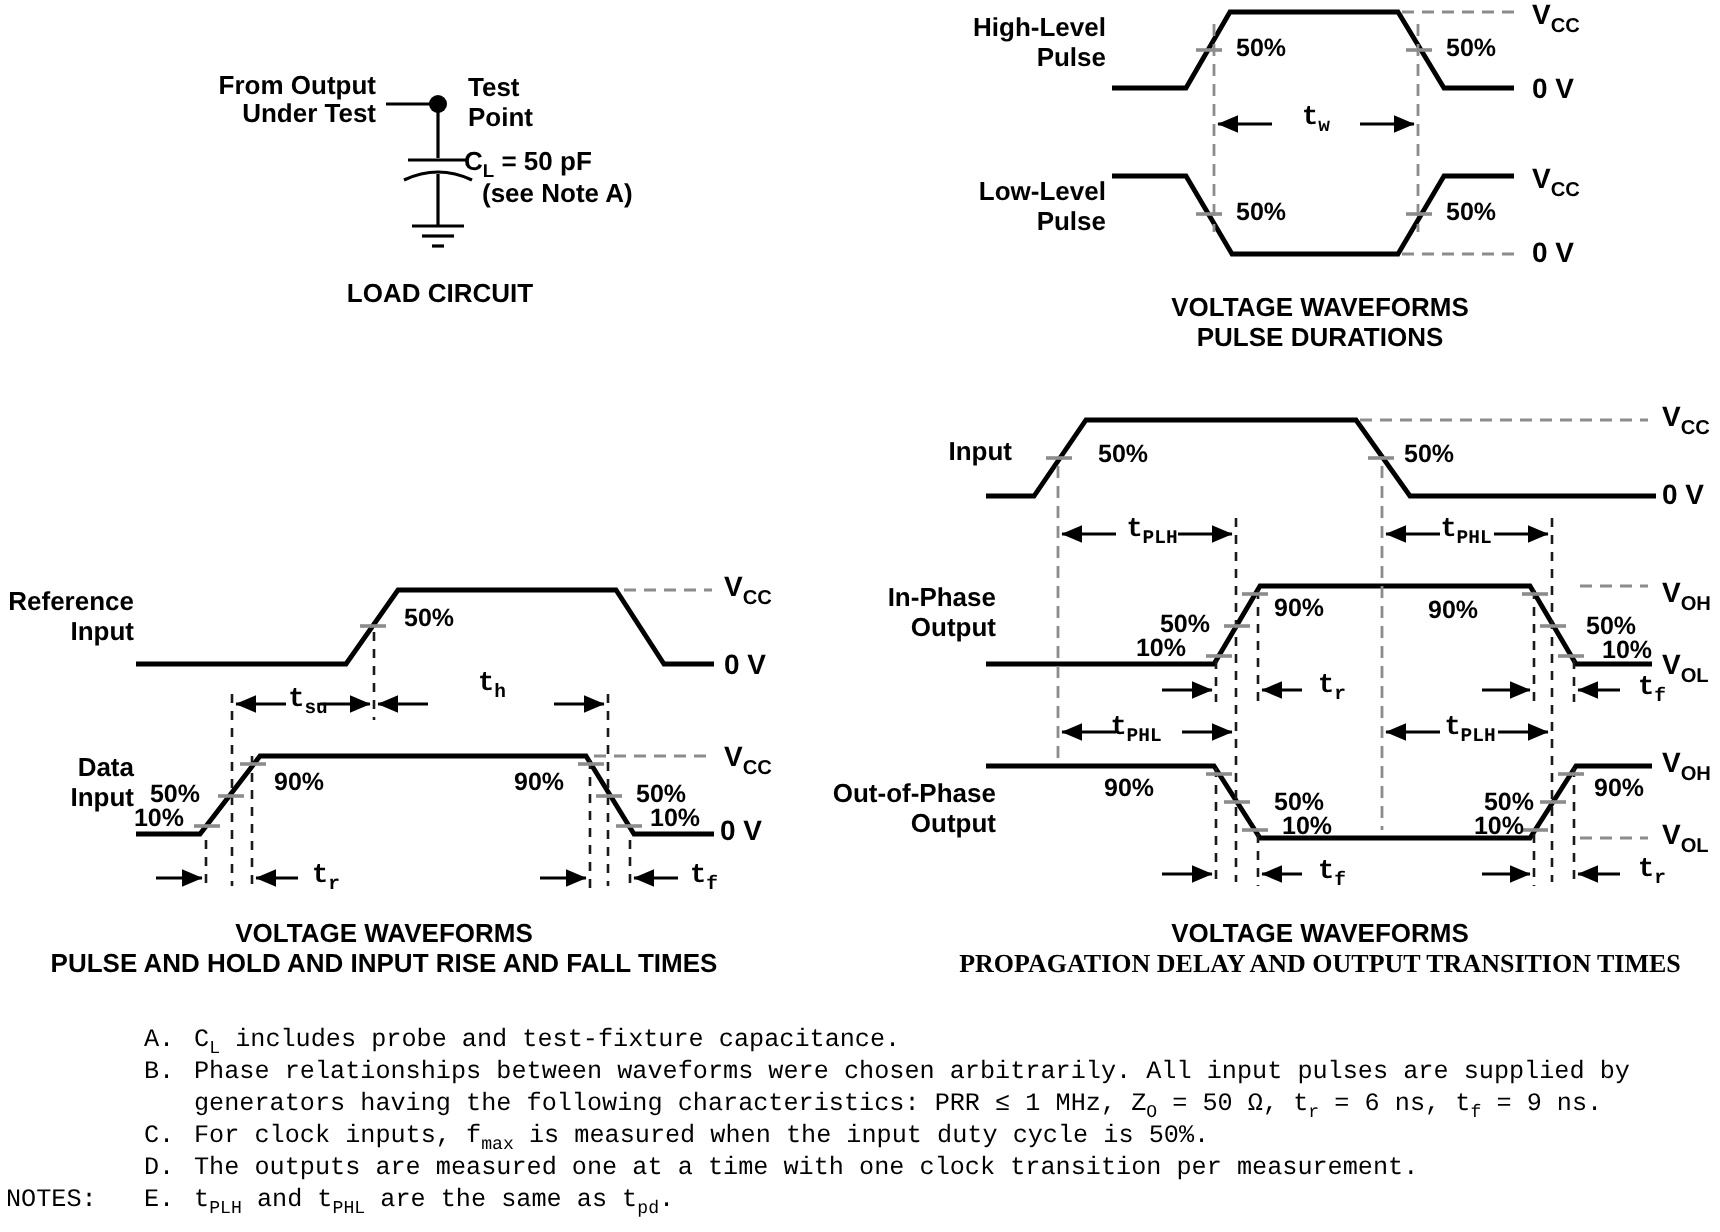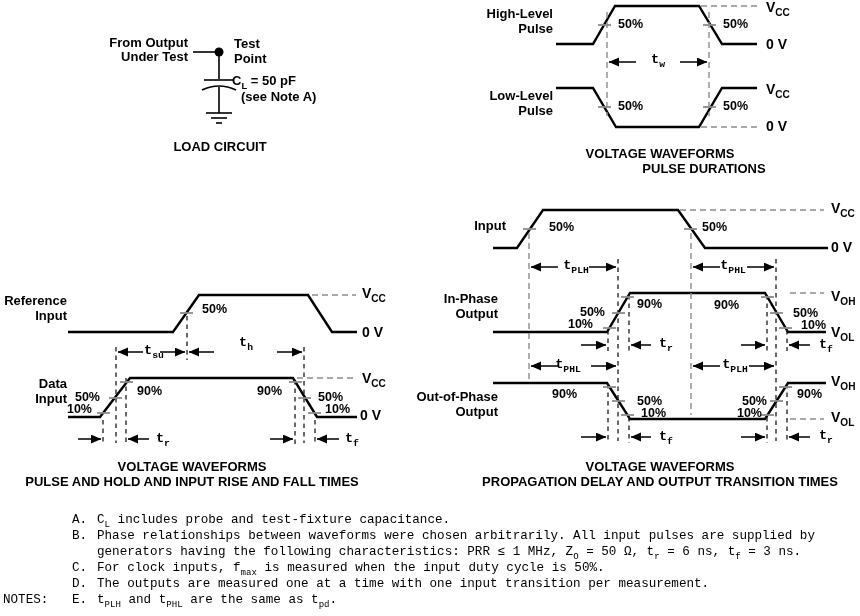--- a/index.html
+++ b/index.html
@@ -188,21 +188,21 @@
   <div class="L lvl" style="left:766px;top:0px;"><span>V</span><sub>CC</sub></div>
   <div class="L lvl" style="left:766px;top:37px;">0 V</div>
   <div class="L tp ctr" style="left:658px;top:53px;"><span>t</span><sub>w</sub></div>
   <div class="L ra" style="right:307px;top:89px;">Low-Level</div>
   <div class="L ra" style="right:307px;top:104px;">Pulse</div>
   <div class="L pct" style="left:618px;top:99px;">50%</div>
   <div class="L pct" style="left:723px;top:99px;">50%</div>
   <div class="L lvl" style="left:766px;top:82px;"><span>V</span><sub>CC</sub></div>
   <div class="L lvl" style="left:766px;top:119px;">0 V</div>
   <div class="L ctr" style="left:660px;top:147px;">VOLTAGE WAVEFORMS</div>
-  <div class="L ctr" style="left:660px;top:162px;margin-left:44px;">PULSE DURATIONS</div>
+  <div class="L ctr" style="left:660px;top:162px;">PULSE DURATIONS</div>
 
   <div class="L ra" style="right:793px;top:294px;">Reference</div>
   <div class="L ra" style="right:793px;top:309px;">Input</div>
   <div class="L pct" style="left:202px;top:302px;">50%</div>
   <div class="L lvl" style="left:362px;top:286px;"><span>V</span><sub>CC</sub></div>
   <div class="L lvl" style="left:362px;top:325px;">0 V</div>
   <div class="L tp ctr" style="left:154px;top:344px;"><span>t</span><sub>su</sub></div>
   <div class="L tp ctr" style="left:246px;top:336px;"><span>t</span><sub>h</sub></div>
   <div class="L ra" style="right:793px;top:377px;">Data</div>
   <div class="L ra" style="right:793px;top:392px;">Input</div>
@@ -246,41 +246,41 @@
   <div class="L pct" style="left:637px;top:394px;">50%</div>
   <div class="L pct" style="left:641px;top:406px;">10%</div>
   <div class="L pct ra" style="right:93px;top:394px;">50%</div>
   <div class="L pct ra" style="right:98px;top:406px;">10%</div>
   <div class="L pct" style="left:797px;top:387px;">90%</div>
   <div class="L lvl" style="left:831px;top:374px;"><span>V</span><sub>OH</sub></div>
   <div class="L lvl" style="left:831px;top:410px;"><span>V</span><sub>OL</sub></div>
   <div class="L tp" style="left:659px;top:430px;"><span>t</span><sub>f</sub></div>
   <div class="L tp" style="left:819px;top:429px;"><span>t</span><sub>r</sub></div>
   <div class="L ctr" style="left:660px;top:460px;">VOLTAGE WAVEFORMS</div>
-  <div class="L ctr" style="left:660px;top:475px;">PROPAGATION DELAY AND OUTPUT TRANSITION TIMES</div>
+  <div class="L ctr" style="left:660px;top:475px;font-family:Liberation Serif, serif;">PROPAGATION DELAY AND OUTPUT TRANSITION TIMES</div>
 
   <div class="notes">
     <div class="notes-flex">
       <div class="notes-heading">NOTES:</div>
       <div class="notes-list">
         <div class="note-item">
           <span class="note-letter">A.</span>
           <div class="note-text"><span>C</span><sub>L</sub><span> includes probe and test-fixture capacitance.</span></div>
         </div>
         <div class="note-item">
           <span class="note-letter">B.</span>
-          <div class="note-text"><span>Phase relationships between waveforms were chosen arbitrarily. All input pulses are supplied by generators having the following characteristics: PRR ≤ 1 MHz, Z</span><sub>O</sub><span> = 50 Ω, t</span><sub>r</sub><span> = 6 ns, t</span><sub>f</sub><span> = 3 ns.</span></div>
+          <div class="note-text"><span>Phase relationships between waveforms were chosen arbitrarily. All input pulses are supplied by generators having the following characteristics: PRR ≤ 1 MHz, Z</span><sub>O</sub><span> = 50 Ω, t</span><sub>r</sub><span> = 6 ns, t</span><sub>f</sub><span> = 9 ns.</span></div>
         </div>
         <div class="note-item">
           <span class="note-letter">C.</span>
           <div class="note-text"><span>For clock inputs, f</span><sub>max</sub><span> is measured when the input duty cycle is 50%.</span></div>
         </div>
         <div class="note-item">
           <span class="note-letter">D.</span>
-          <div class="note-text"><span>The outputs are measured one at a time with one input transition per measurement.</span></div>
+          <div class="note-text"><span>The outputs are measured one at a time with one clock transition per measurement.</span></div>
         </div>
         <div class="note-item">
           <span class="note-letter">E.</span>
           <div class="note-text"><span>t</span><sub>PLH</sub><span> and t</span><sub>PHL</sub><span> are the same as t</span><sub>pd</sub><span>.</span></div>
         </div>
       </div>
     </div>
   </div>
 
 </div>

